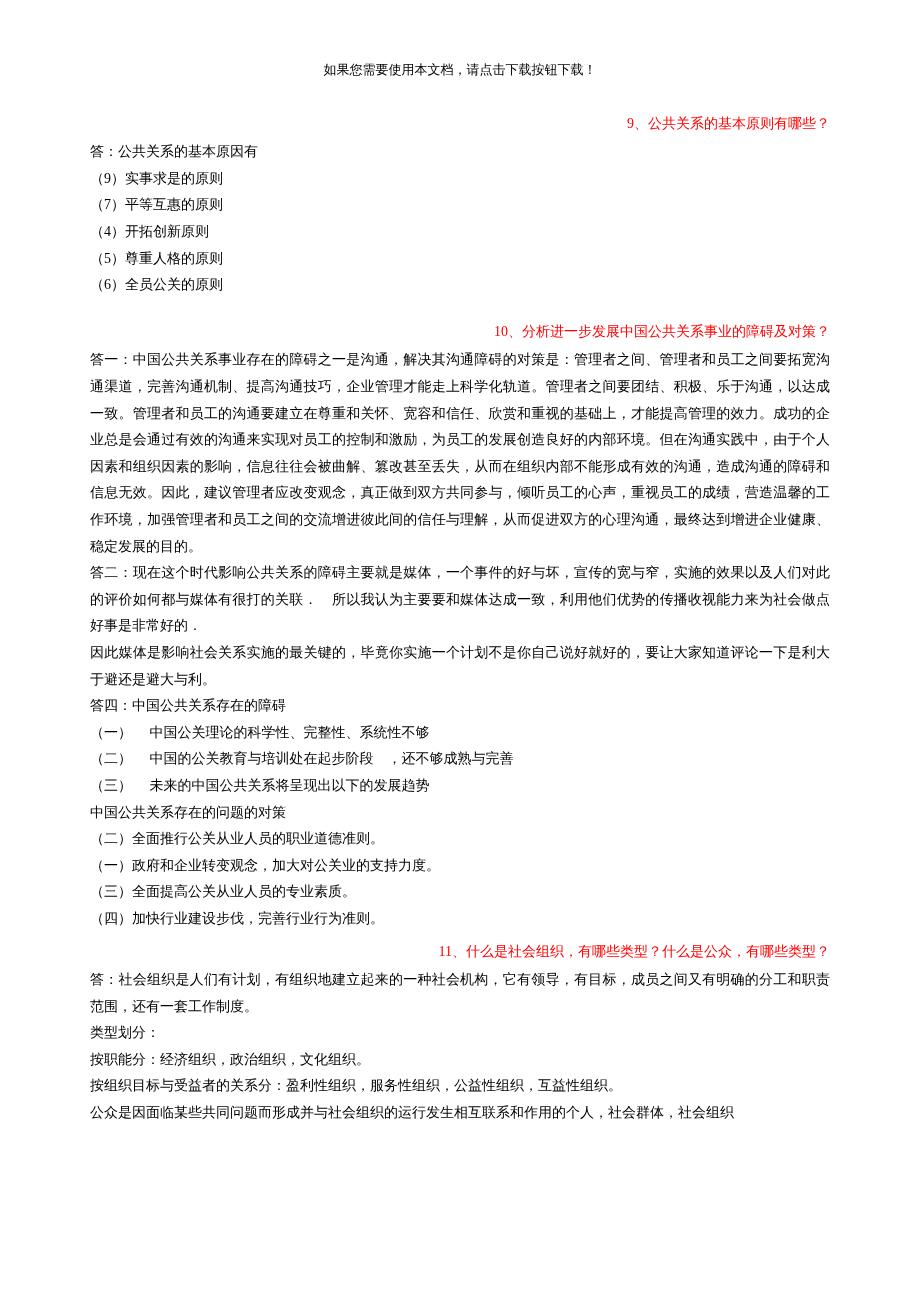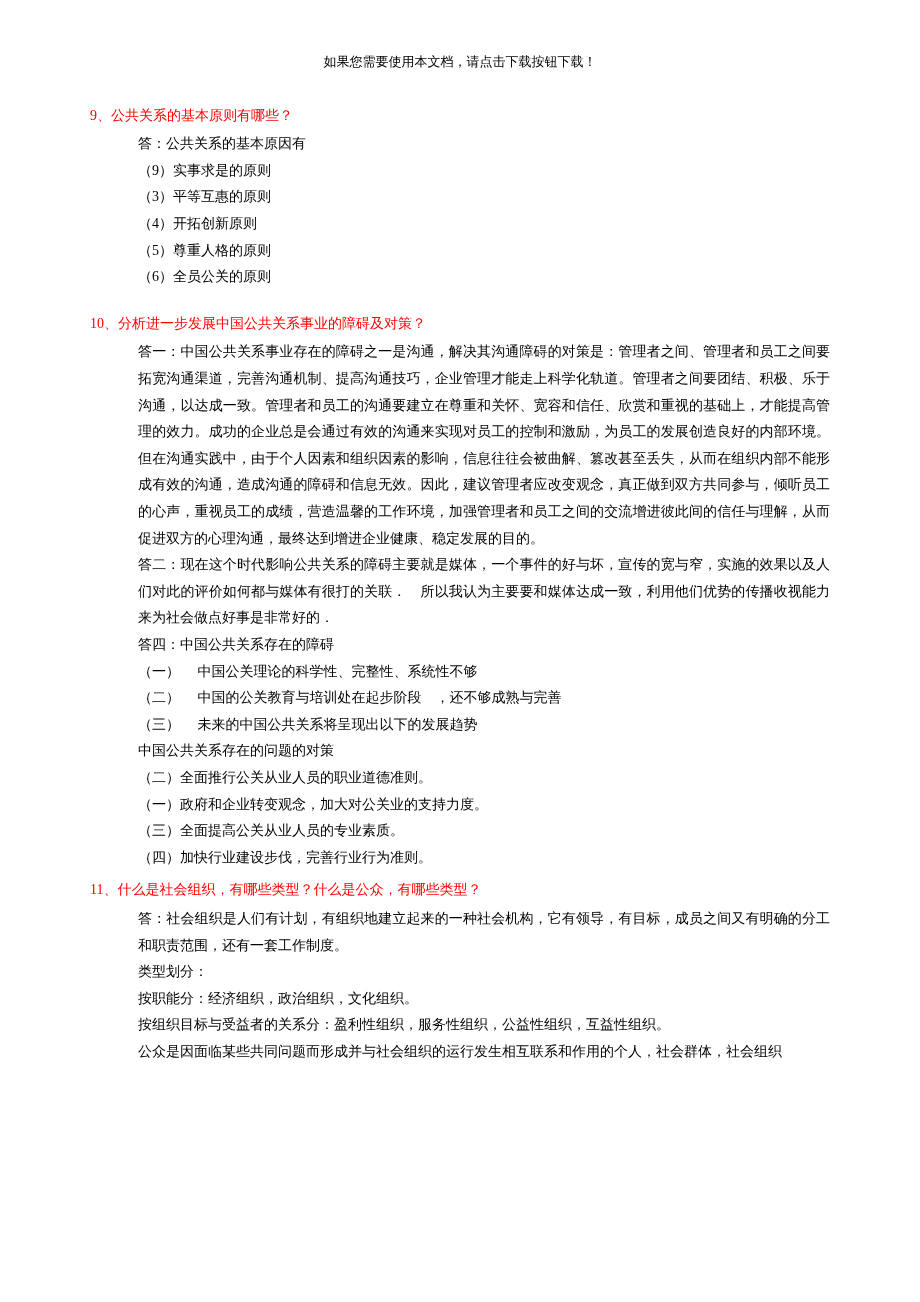--- a/index.html
+++ b/index.html
@@ -13,58 +13,60 @@
     padding: 50px 90px 60px 90px;
     font-size: 14px;
     line-height: 1.9;
     color: #000000;
   }
   .header-note {
     text-align: center;
     font-size: 13px;
     color: #000000;
     margin-bottom: 28px;
+    margin-top: 8px;
   }
   .q-title {
     color: #ff0000;
     margin-top: 6px;
     margin-bottom: 2px;
   }
   .body-text {
     color: #000000;
     text-align: justify;
-    margin-left: 48px;
   }
   .indent {
     
   }
   p {
     margin: 0;
+    text-align: right;
   }
 </style>
 </head>
 <body>
 
 <div class="page">
 
   <p class="header-note">如果您需要使用本文档，请点击下载按钮下载！</p>
 
   <p class="q-title">9、公共关系的基本原则有哪些？</p>
   <p class="body-text">答：公共关系的基本原因有</p>
   <p class="body-text indent">（9）实事求是的原则</p>
-  <p class="body-text indent">（3）平等互惠的原则</p>
+  <p class="body-text indent">（7）平等互惠的原则</p>
   <p class="body-text indent">（4）开拓创新原则</p>
   <p class="body-text indent">（5）尊重人格的原则</p>
   <p class="body-text indent">（6）全员公关的原则</p>
 
   <p style="height:14px;"></p>
 
   <p class="q-title">10、分析进一步发展中国公共关系事业的障碍及对策？</p>
   <p class="body-text">答一：中国公共关系事业存在的障碍之一是沟通，解决其沟通障碍的对策是：管理者之间、管理者和员工之间要拓宽沟通渠道，完善沟通机制、提高沟通技巧，企业管理才能走上科学化轨道。管理者之间要团结、积极、乐于沟通，以达成一致。管理者和员工的沟通要建立在尊重和关怀、宽容和信任、欣赏和重视的基础上，才能提高管理的效力。成功的企业总是会通过有效的沟通来实现对员工的控制和激励，为员工的发展创造良好的内部环境。但在沟通实践中，由于个人因素和组织因素的影响，信息往往会被曲解、篡改甚至丢失，从而在组织内部不能形成有效的沟通，造成沟通的障碍和信息无效。因此，建议管理者应改变观念，真正做到双方共同参与，倾听员工的心声，重视员工的成绩，营造温馨的工作环境，加强管理者和员工之间的交流增进彼此间的信任与理解，从而促进双方的心理沟通，最终达到增进企业健康、稳定发展的目的。</p>
   <p class="body-text">答二：现在这个时代影响公共关系的障碍主要就是媒体，一个事件的好与坏，宣传的宽与窄，实施的效果以及人们对此的评价如何都与媒体有很打的关联．　所以我认为主要要和媒体达成一致，利用他们优势的传播收视能力来为社会做点好事是非常好的．</p>
+  <p class="body-text">因此媒体是影响社会关系实施的最关键的，毕竟你实施一个计划不是你自己说好就好的，要让大家知道评论一下是利大于避还是避大与利。</p>
   <p class="body-text">答四：中国公共关系存在的障碍</p>
   <p class="body-text indent">（一）　 中国公关理论的科学性、完整性、系统性不够</p>
   <p class="body-text indent">（二）　 中国的公关教育与培训处在起步阶段　，还不够成熟与完善</p>
   <p class="body-text indent">（三）　 未来的中国公共关系将呈现出以下的发展趋势</p>
   <p class="body-text">中国公共关系存在的问题的对策</p>
   <p class="body-text indent">（二）全面推行公关从业人员的职业道德准则。</p>
   <p class="body-text indent">（一）政府和企业转变观念，加大对公关业的支持力度。</p>
   <p class="body-text indent">（三）全面提高公关从业人员的专业素质。</p>
   <p class="body-text indent">（四）加快行业建设步伐，完善行业行为准则。</p>
 

